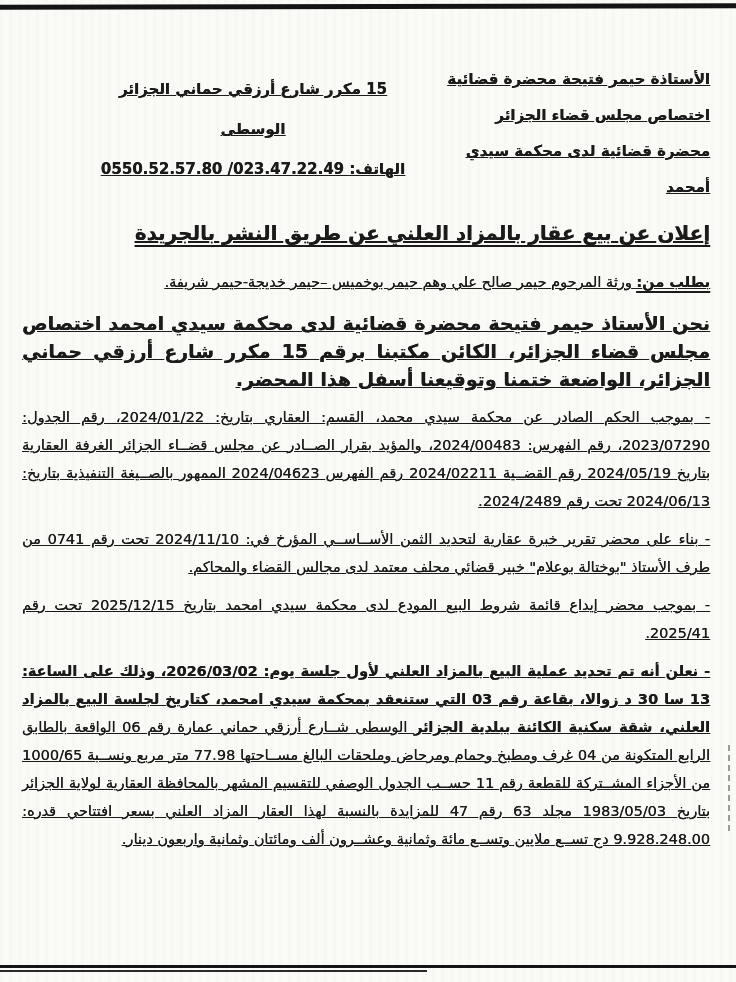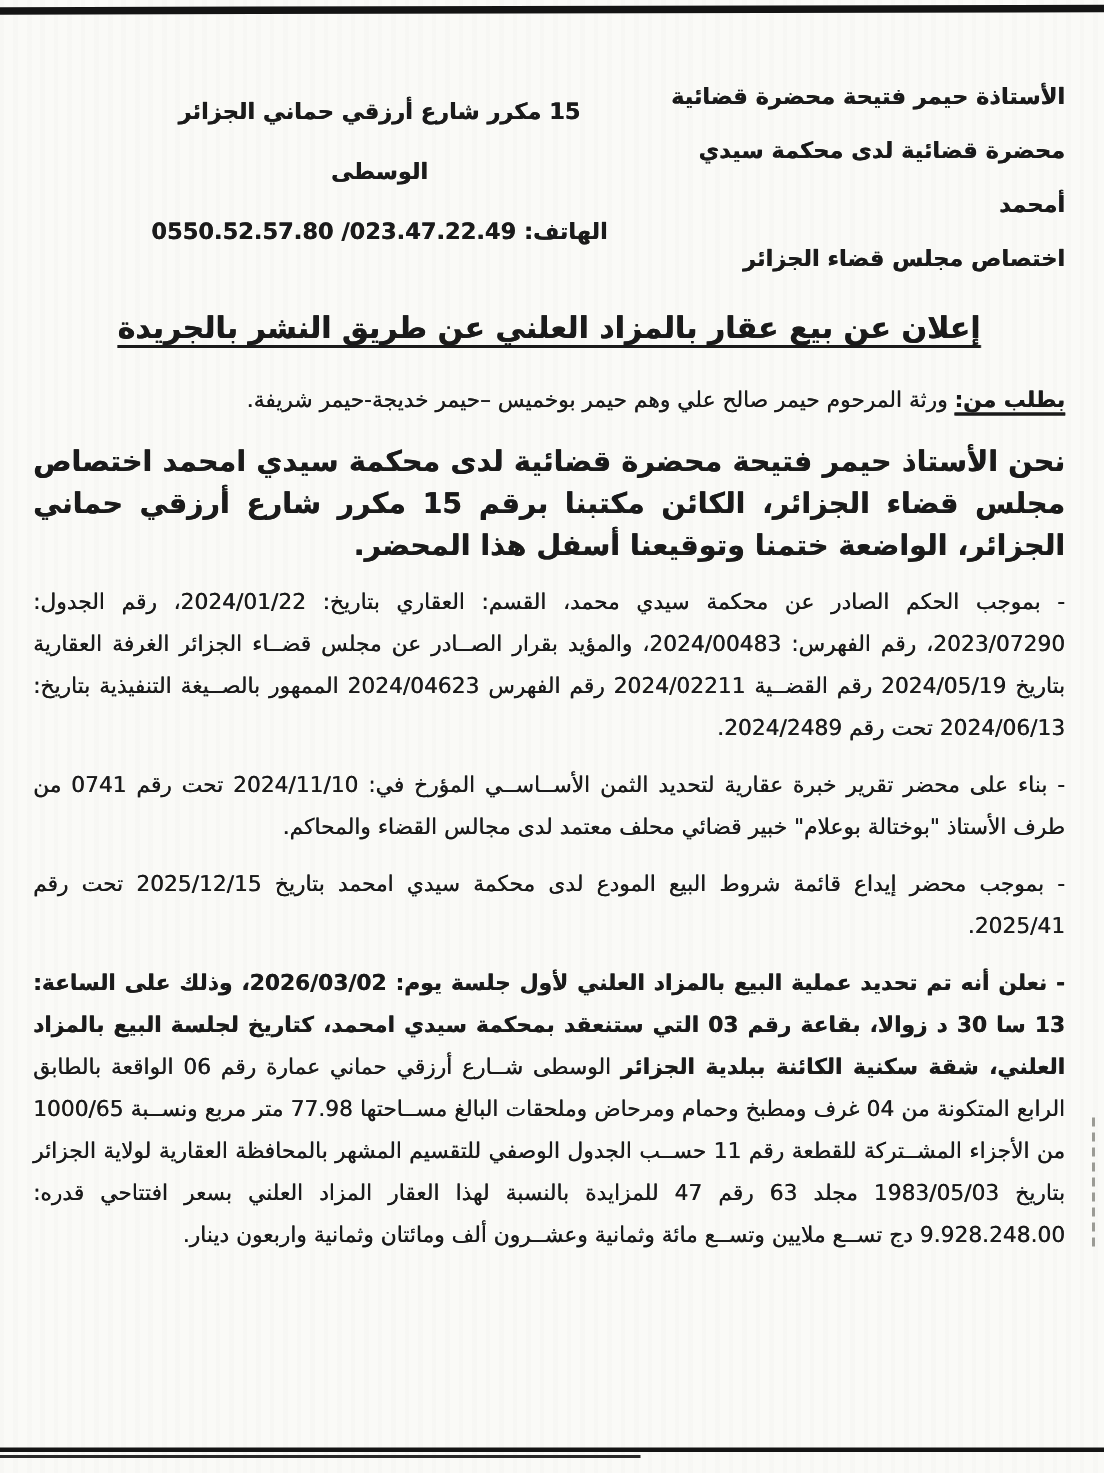--- a/index.html
+++ b/index.html
@@ -11,30 +11,30 @@
     background-image:repeating-linear-gradient(90deg, rgba(0,0,0,0.012) 0 3px, transparent 3px 9px);
     overflow:hidden;
     direction:rtl;
     font-family:"DejaVu Sans", sans-serif;
     color:#1b1b1b;
   }
   .scan-top-line{position:absolute;top:4px;left:0;width:100%;height:5px;background:#141414;transform:rotate(-0.12deg);}
   .scan-bottom-line{position:absolute;bottom:14px;left:0;width:100%;height:3px;background:#141414;}
   .scan-bottom-line2{position:absolute;bottom:10px;left:0;width:58%;height:2px;background:#2a2a2a;}
   .scan-dashes{position:absolute;top:745px;right:6px;height:86px;width:0;border-left:2px dashed #9b9b95;}
-  .content{padding:46px 26px 0 22px;}
+  .content{padding:61px 26px 0 22px;text-decoration:underline;}
   .ink{text-shadow:0.25px 0 0 currentColor;}
   
   .hdr{display:flex;justify-content:space-between;align-items:flex-start;}
   .hdr-right{font-size:15px;font-weight:bold;line-height:36px;text-align:right;}
   .hdr-left{font-size:15px;font-weight:bold;line-height:40px;text-align:center;margin-top:8px;margin-left:64px;}
   .ltr{direction:ltr;unicode-bidi:isolate;}
   
   .title{
-    margin-top:16px;text-align:center;
+    margin-top:16px;
     font-size:20px;font-weight:bold;
     text-decoration:underline;text-decoration-thickness:2px;text-underline-offset:5px;
   }
   .subtitle{
     margin-top:10px;text-align:center;
     font-size:12.5px;font-weight:bold;
     text-decoration:underline;text-decoration-thickness:1.5px;text-underline-offset:3px;
   }
   
   p{margin:0;}
@@ -48,22 +48,22 @@
 <body>
 
 <div class="page ink">
   <div class="scan-top-line"></div>
 
   <div class="content">
 
     <div class="hdr">
       <div class="hdr-right">
         <div>الأستاذة حيمر فتيحة محضرة قضائية</div>
+        <div>اختصاص مجلس قضاء الجزائر</div>
         <div>محضرة قضائية لدى محكمة سيدي أمحمد</div>
-        <div>اختصاص مجلس قضاء الجزائر</div>
       </div>
       <div class="hdr-left">
         <div>15 مكرر شارع أرزقي حماني الجزائر الوسطى</div>
         <div>
           <span>الهاتف:</span>
           <span class="ltr" dir="ltr">0550.52.57.80 /023.47.22.49</span>
         </div>
       </div>
     </div>
 

